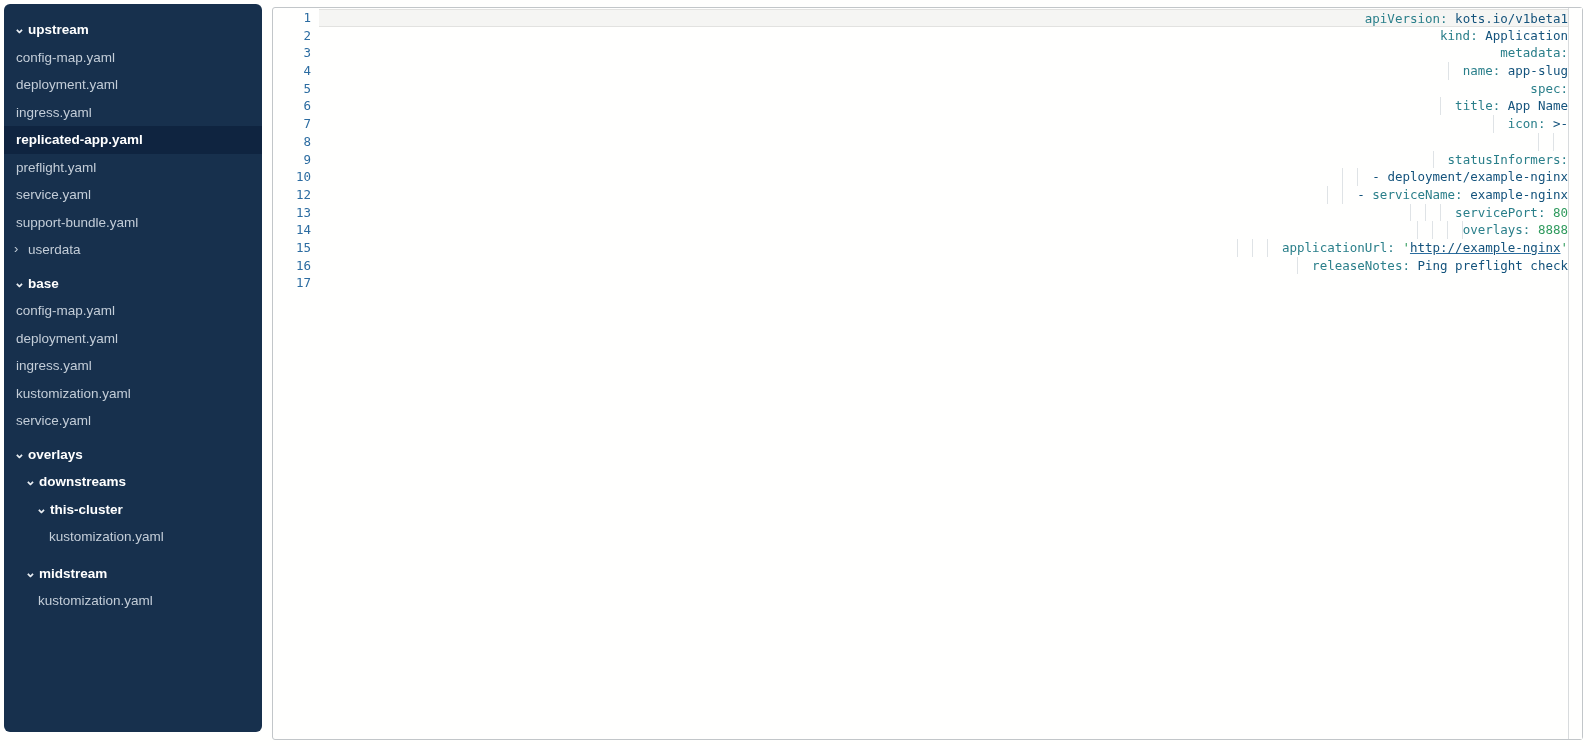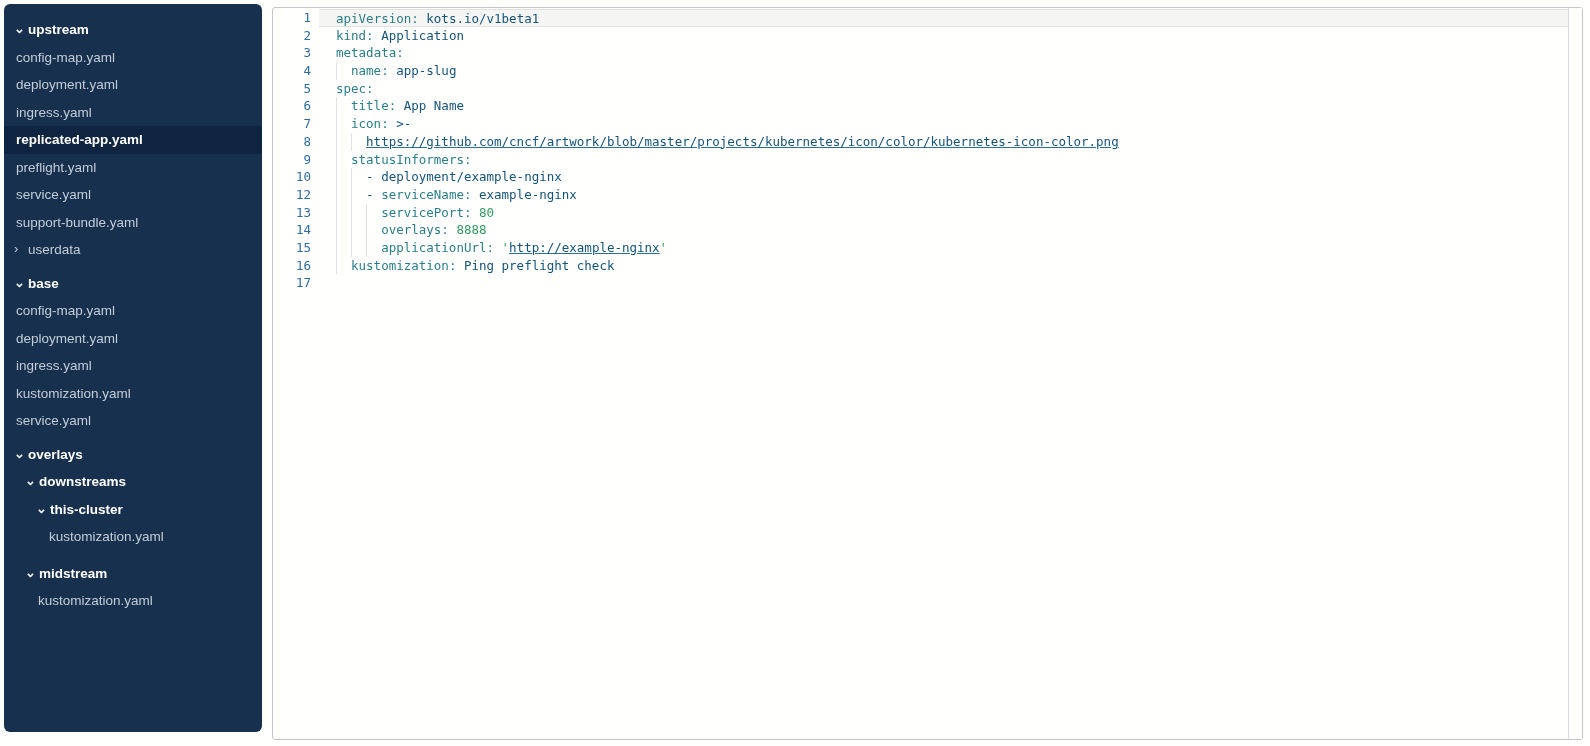--- a/index.html
+++ b/index.html
@@ -41,21 +41,21 @@
   .code-scroll {
     position:absolute; top:1px; left:0; right:14px; bottom:1px; overflow:hidden;
     font-family:"DejaVu Sans Mono","Liberation Mono",monospace;
     font-size:12.5px; line-height:17.7px;
   }
   .code-row { display:flex; height:17.7px; }
   .gutter-cell {
     width:46px; flex:0 0 46px; text-align:right; padding-right:8px;
     color:#2c6ca1; user-select:none;
   }
-  .code-cell { flex:1; padding-left:17px; white-space:pre; }
+  .code-cell { flex:1; padding-left:17px; white-space:pre;text-align:right; }
   .code-row.active .code-cell {
     background:#f5f5f3; border-top:1px solid #e2e2e0; border-bottom:1px solid #e2e2e0;
   }
   .indent {
     display:inline-block; height:100%; vertical-align:top;
     background:repeating-linear-gradient(to right, #dfe3e6 0 1px, transparent 1px 2ch);
   }
   .tok-k { color:#2a7f8a; }            
   .tok-v { color:#14537c; }            
   .tok-n { color:#2f9a5d; }            
@@ -163,21 +163,21 @@
       <div class="code-row">
         <div class="gutter-cell">6</div>
         <div class="code-cell"><span class="indent" style="width: 2ch;"></span><span class="tok-k">title:</span><span class="tok-v"> App Name</span></div>
       </div>
       <div class="code-row">
         <div class="gutter-cell">7</div>
         <div class="code-cell"><span class="indent" style="width: 2ch;"></span><span class="tok-k">icon:</span><span class="tok-v"> &gt;-</span></div>
       </div>
       <div class="code-row">
         <div class="gutter-cell">8</div>
-        <div class="code-cell"><span class="indent" style="width: 4ch;"></span><span class="tok-a">https://github.com/cncf/artwork/blob/master/projects/kubernetes/icon/color/kubernetes-icon-color.png</span></div>
+        <div class="code-cell"><span class="indent" style="width: 4ch;"></span></div>
       </div>
       <div class="code-row">
         <div class="gutter-cell">9</div>
         <div class="code-cell"><span class="indent" style="width: 2ch;"></span><span class="tok-k">statusInformers:</span></div>
       </div>
       <div class="code-row">
         <div class="gutter-cell">10</div>
         <div class="code-cell"><span class="indent" style="width: 4ch;"></span><span class="tok-v">- deployment/example-nginx</span></div>
       </div>
       <div class="code-row">
@@ -191,21 +191,21 @@
       <div class="code-row">
         <div class="gutter-cell">14</div>
         <div class="code-cell"><span class="indent" style="width: 6ch;"></span><span class="tok-k">overlays:</span><span class="tok-n"> 8888</span></div>
       </div>
       <div class="code-row">
         <div class="gutter-cell">15</div>
         <div class="code-cell"><span class="indent" style="width: 6ch;"></span><span class="tok-k">applicationUrl:</span><span class="tok-v"> </span><span class="tok-s">'</span><span class="tok-a">http://example-nginx</span><span class="tok-s">'</span></div>
       </div>
       <div class="code-row">
         <div class="gutter-cell">16</div>
-        <div class="code-cell"><span class="indent" style="width: 2ch;"></span><span class="tok-k">kustomization:</span><span class="tok-v"> Ping preflight check</span></div>
+        <div class="code-cell"><span class="indent" style="width: 2ch;"></span><span class="tok-k">releaseNotes:</span><span class="tok-v"> Ping preflight check</span></div>
       </div>
       <div class="code-row">
         <div class="gutter-cell">17</div>
         <div class="code-cell"></div>
       </div>
     </div>
   <div class="scrollbar-strip"></div>
 </div>
 
 </body></html>

